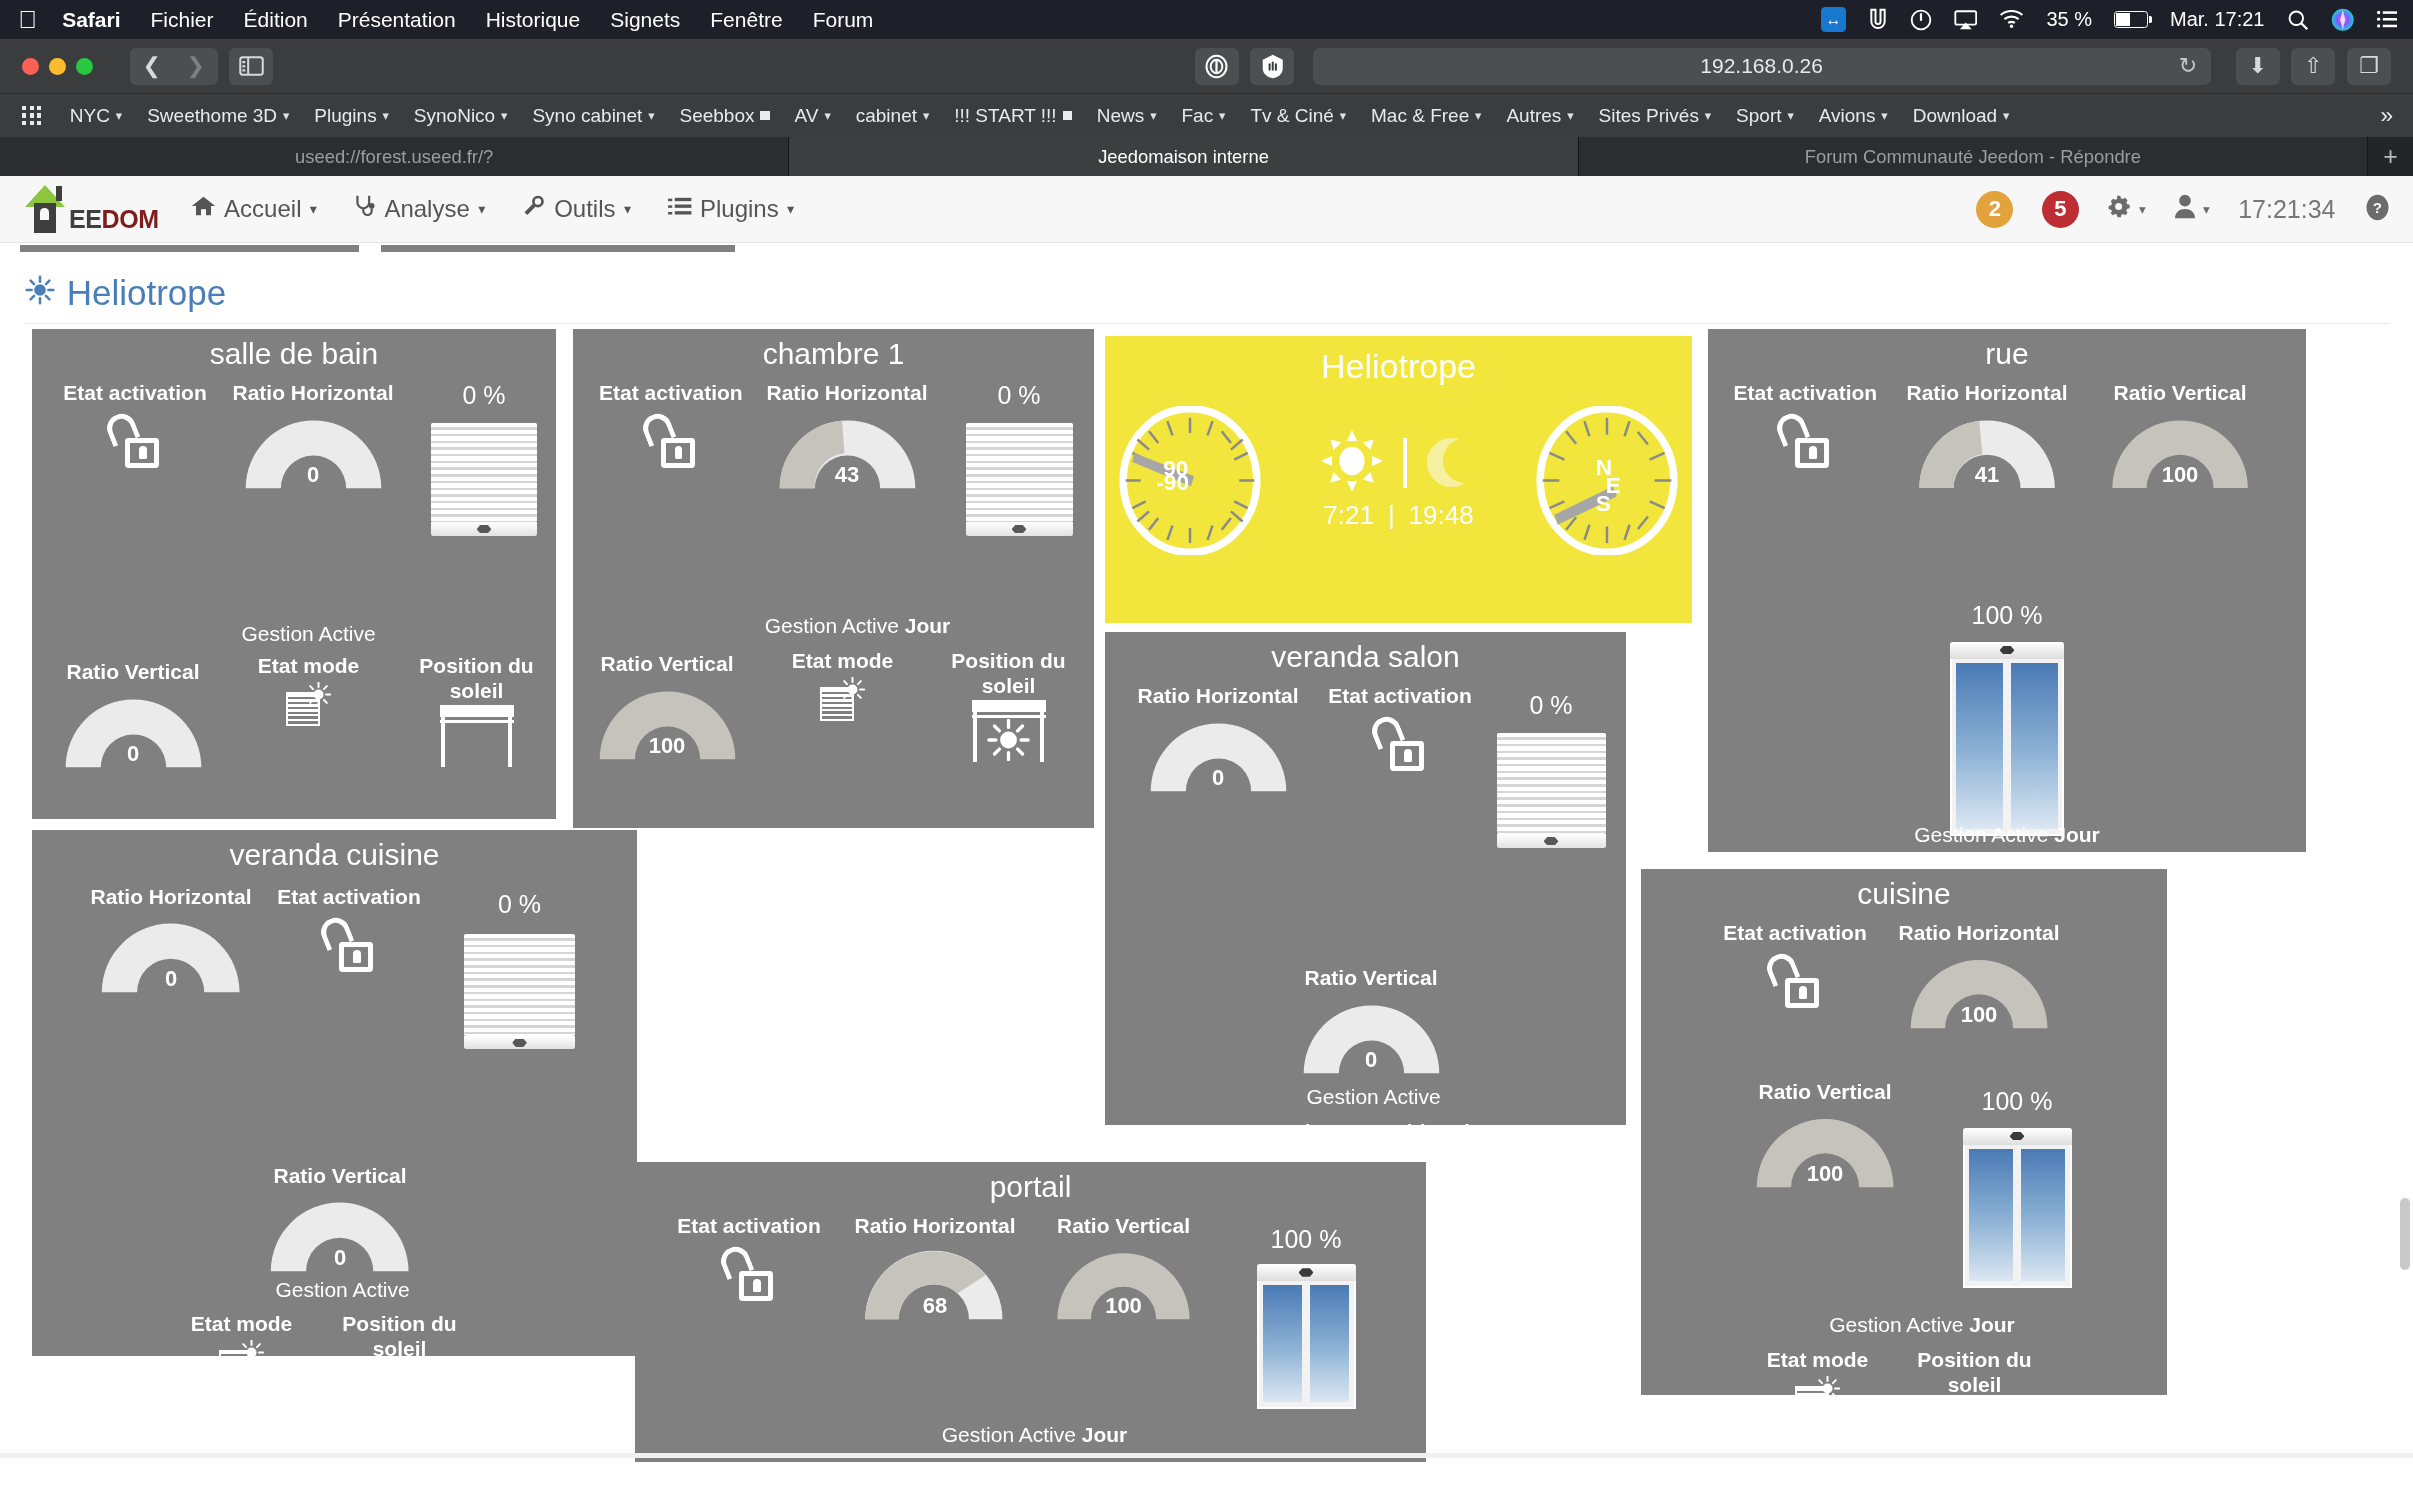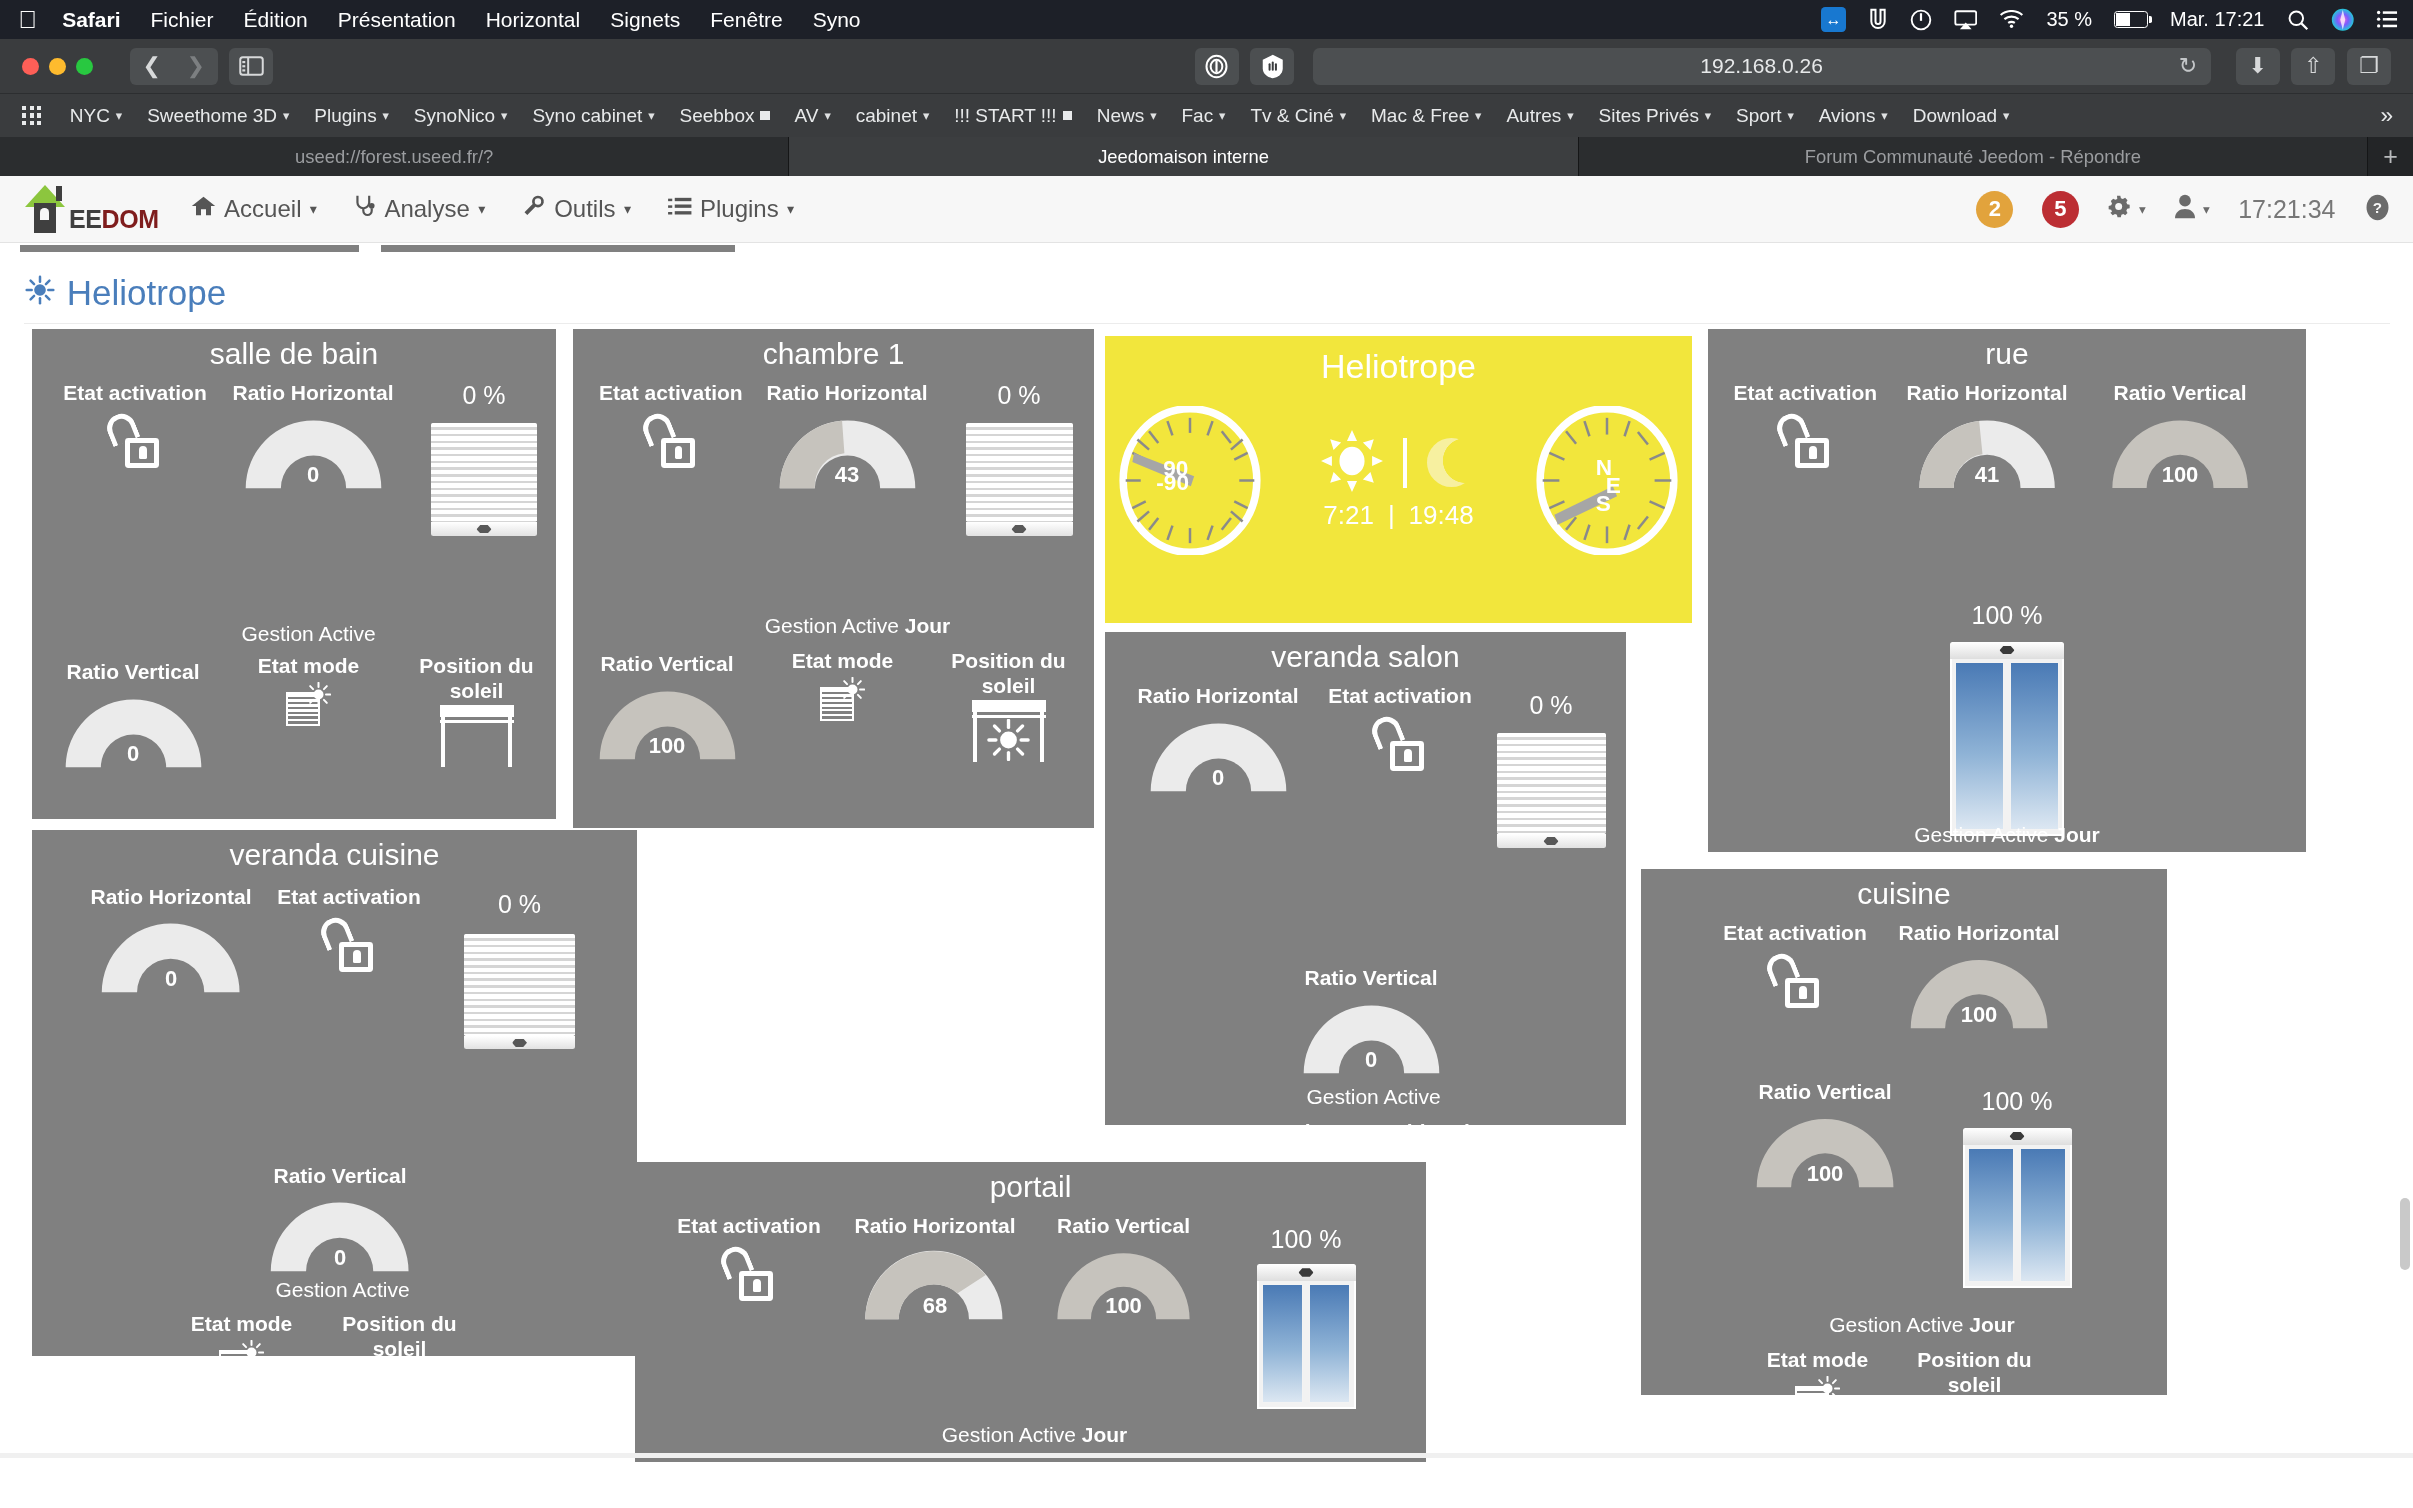--- a/index.html
+++ b/index.html
@@ -214,24 +214,24 @@
 </style>
 </head>
 <body>
 
 <div class="menubar">
   <span class="apple-logo"></span>
   <span class="mi bold">Safari</span>
   <span class="mi">Fichier</span>
   <span class="mi">Édition</span>
   <span class="mi">Présentation</span>
-  <span class="mi">Horizontal</span>
+  <span class="mi">Historique</span>
   <span class="mi">Signets</span>
   <span class="mi">Fenêtre</span>
-  <span class="mi">Syno</span>
+  <span class="mi">Forum</span>
 
   <div class="menubar-right">
     <span class="tv-badge">↔</span>
     <span class="mb-icon">
       <svg width="20" height="23.5" viewBox="0 0 24 28">
           <path d="M4 2h5v14a3 3 0 006 0V2h5v14a8 8 0 01-16 0z" fill="none" stroke="#fff" stroke-width="2.4"></path>
         </svg>
     </span>
     <span class="mb-icon">
       <svg width="22" height="22" viewBox="0 0 26 26">

